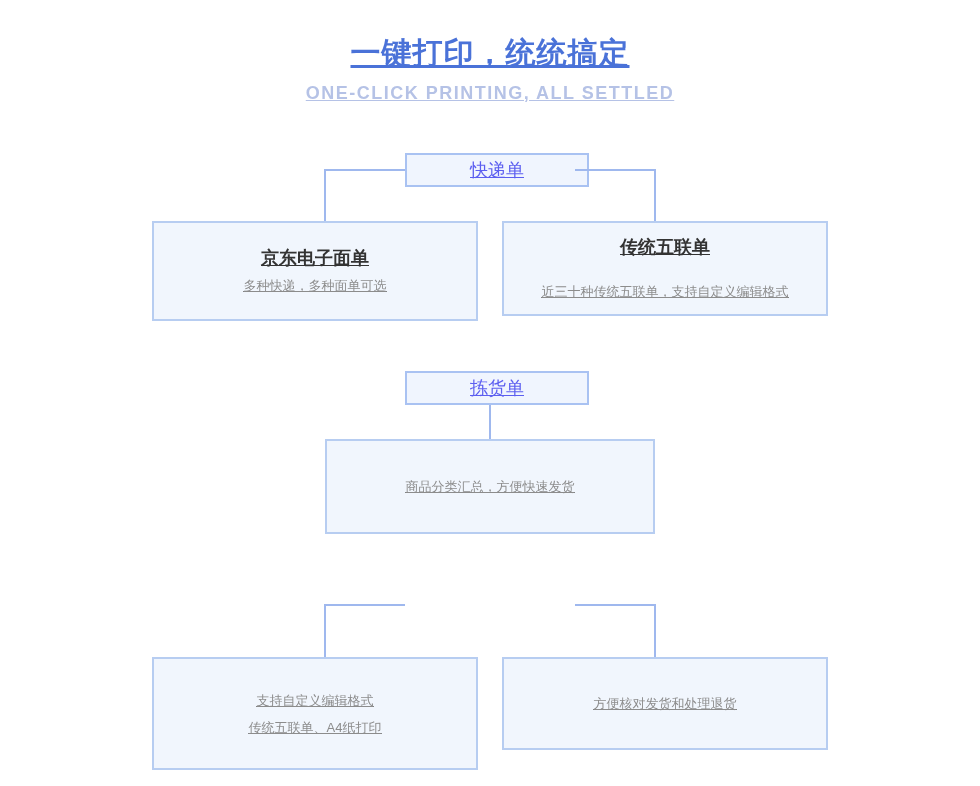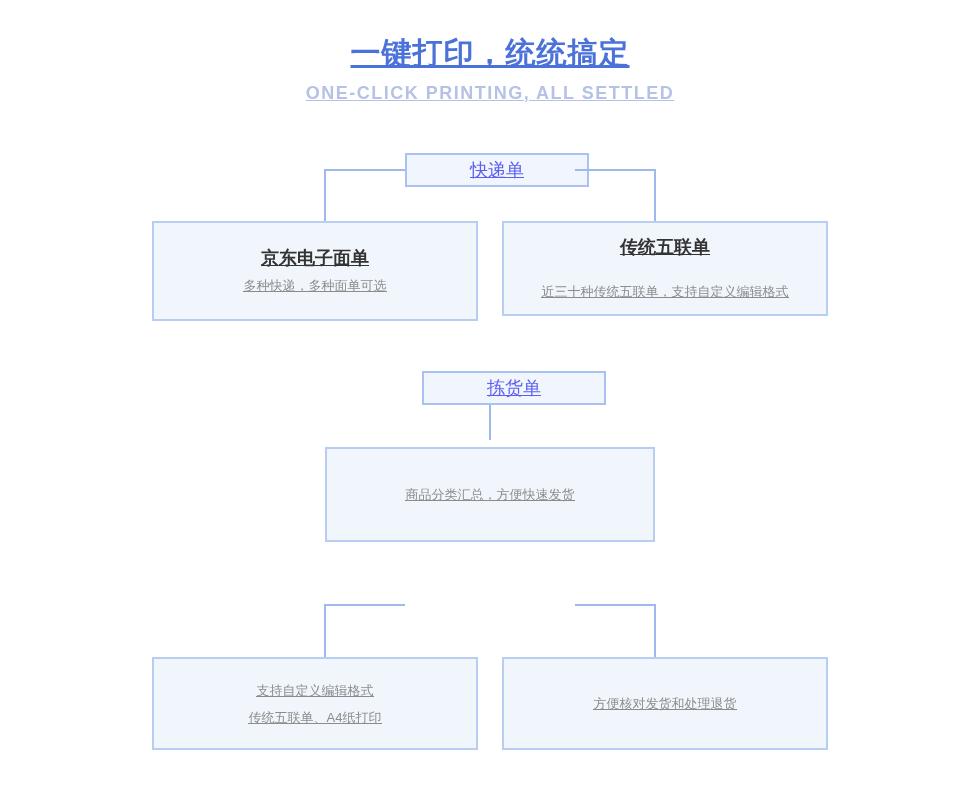--- a/index.html
+++ b/index.html
@@ -66,37 +66,37 @@
   <div class="content-box" style="left:152px; top:221px; width:326px; height:100px;">
     <div class="box-heading">京东电子面单</div>
     <div class="box-line">多种快递，多种面单可选</div>
   </div>
 
   <div class="content-box" style="left:502px; top:221px; width:326px; height:95px;gap:17px;">
     <div class="box-heading">传统五联单</div>
     <div class="box-line">近三十种传统五联单，支持自定义编辑格式</div>
   </div>
 
-  <div class="label-box" style="left:422px; top:371px;">
+  <div class="label-box" style="left:405px; top:371px;">
     <span>拣货单</span>
   </div>
 
   <div class="connector" style="left:489px; top:405px; width:2px; height:35px;"></div>
 
-  <div class="content-box" style="left:325px; top:439px; width:330px; height:95px;margin-top:8px;">
+  <div class="content-box" style="left:325px; top:439px; width:330px; height:95px;">
     <div class="box-line">商品分类汇总，方便快速发货</div>
   </div>
 
 
   <div class="connector" style="left:324px; top:604px; width:81px; height:2px;"></div>
   <div class="connector" style="left:575px; top:604px; width:81px; height:2px;"></div>
   <div class="connector" style="left:324px; top:604px; width:2px; height:53px;"></div>
   <div class="connector" style="left:654px; top:604px; width:2px; height:53px;"></div>
 
-  <div class="content-box" style="left:152px; top:657px; width:326px; height:93px;">
+  <div class="content-box" style="left:152px; top:657px; width:326px; height:113px;">
     <div class="box-line">支持自定义编辑格式</div>
     <div class="box-line">传统五联单、A4纸打印</div>
   </div>
 
   <div class="content-box" style="left:502px; top:657px; width:326px; height:93px;">
     <div class="box-line">方便核对发货和处理退货</div>
   </div>
 
 </div>
 

